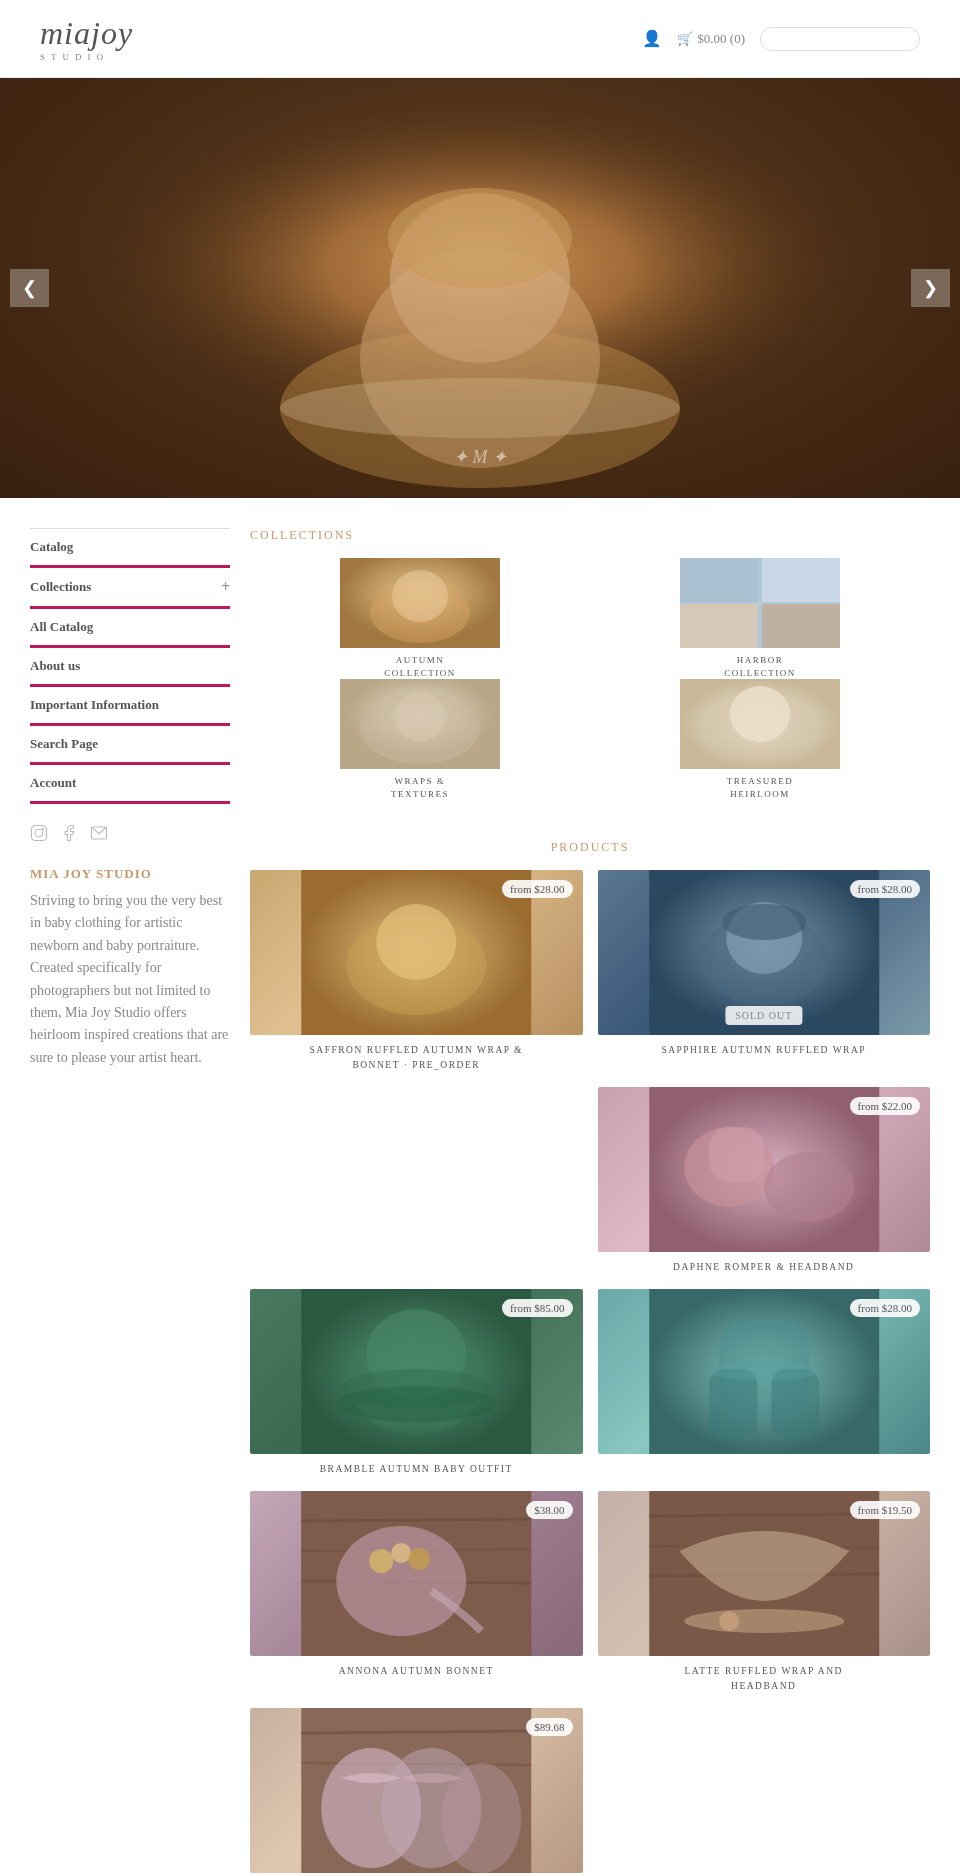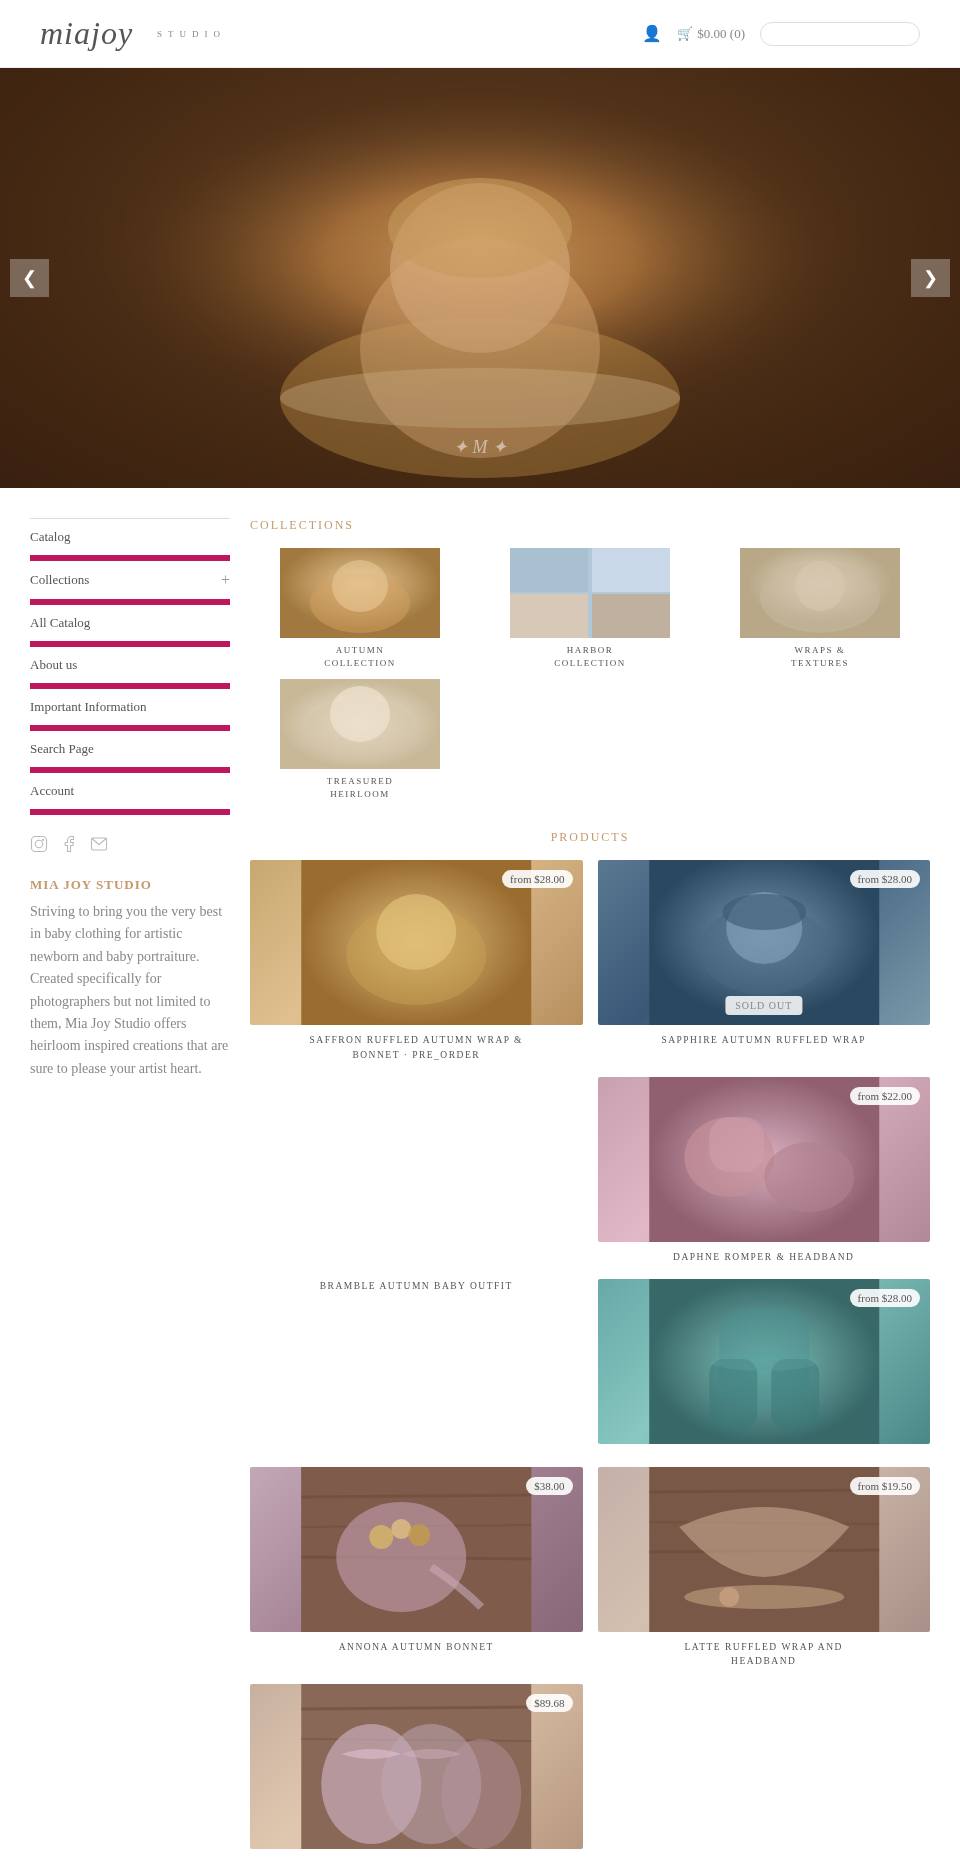--- a/index.html
+++ b/index.html
@@ -9,23 +9,21 @@
     .header {
       display: flex;
       align-items: center;
       justify-content: space-between;
       padding: 15px 40px;
       border-bottom: 1px solid #eee;
       background: #fff;
     }
     .logo-area {
       display: flex;
-      flex-direction: row;
-      align-items: center;
-      gap: 24px;
+      flex-direction: column;
     }
     .logo-text {
       font-family: 'Georgia', cursive;
       font-size: 32px;
       color: #555;
       font-style: italic;
       letter-spacing: 1px;
     }
     .logo-sub {
       font-size: 9px;
@@ -115,21 +113,22 @@
     
     .sidebar {
       width: 200px;
       flex-shrink: 0;
     }
     .sidebar-nav {
       list-style: none;
       border-top: 1px solid #ddd;
     }
     .sidebar-nav li {
-      border-bottom: 6px solid #be185d;
+      border-bottom: 3px solid #be185d;
+      font-weight: bold;
     }
     .sidebar-nav a {
       display: flex;
       align-items: center;
       justify-content: space-between;
       padding: 10px 0;
       text-decoration: none;
       color: #555;
       font-size: 13px;
     }
@@ -168,23 +167,22 @@
       letter-spacing: 2px;
       color: #c49a6c;
       text-transform: uppercase;
       margin-bottom: 15px;
       font-family: 'Georgia', serif;
     }
 
     
     .collections-grid {
       display: grid;
-      grid-template-columns: repeat(3, 1fr);
-      gap: 10px;
-      margin-bottom: 30px;
+      grid-template-columns: repeat(2, 1fr);
+      margin-bottom: 40px;
     }
     .collection-item {
       text-align: center;
       cursor: pointer;
     }
     .collection-name {
       font-size: 9px;
       letter-spacing: 1.5px;
       text-transform: uppercase;
       color: #555;
@@ -489,20 +487,36 @@
               <ellipse cx="80" cy="80" rx="45" ry="40" fill="#c49098" opacity="0.7"></ellipse>
               <ellipse cx="160" cy="100" rx="45" ry="35" fill="#b08090" opacity="0.6"></ellipse>
               <rect x="60" y="40" width="55" height="55" rx="20" fill="#d4a0b0" opacity="0.5"></rect>
             </svg>
             <div class="price-badge">from $22.00</div>
           </div>
           <div class="product-name">DAPHNE ROMPER &amp; HEADBAND</div>
         </div>
 
         <div class="product-item">
+          <div class="product-thumb" style="background:linear-gradient(135deg,#4a7860 0%,#3a6850 40%,#5a8870 100%);position:relative">
+            <svg width="100%" height="165" viewBox="0 0 230 165" style="position:absolute;top:0;left:0">
+              <radialGradient id="pg4" cx="50%" cy="50%" r="50%">
+                <stop offset="0%" stop-color="#5a9878"></stop>
+                <stop offset="100%" stop-color="#2a5840"></stop>
+              </radialGradient>
+              <rect width="230" height="165" fill="url(#pg4)"></rect>
+
+              <ellipse cx="115" cy="90" rx="70" ry="55" fill="#3a7858" opacity="0.5"></ellipse>
+              <ellipse cx="115" cy="65" rx="50" ry="45" fill="#4a8868" opacity="0.6"></ellipse>
+
+              <ellipse cx="115" cy="100" rx="75" ry="20" fill="#2a6848" opacity="0.4"></ellipse>
+              <ellipse cx="115" cy="115" rx="80" ry="18" fill="#1a5838" opacity="0.3"></ellipse>
+            </svg>
+            <div class="price-badge">from $85.00</div>
+          </div>
           <div class="product-name">BRAMBLE AUTUMN BABY OUTFIT</div>
         </div>
 
         <div class="product-item">
           <div class="product-thumb" style="background:linear-gradient(135deg,#68a8a8 0%,#88c8c0 40%,#4a8888 100%);position:relative">
             <svg width="100%" height="165" viewBox="0 0 230 165" style="position:absolute;top:0;left:0">
               <radialGradient id="pg5" cx="50%" cy="50%" r="50%">
                 <stop offset="0%" stop-color="#80c0b8"></stop>
                 <stop offset="100%" stop-color="#386868"></stop>
               </radialGradient>

